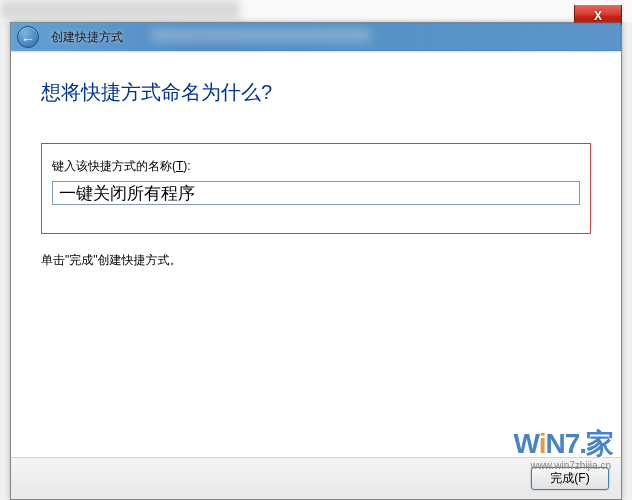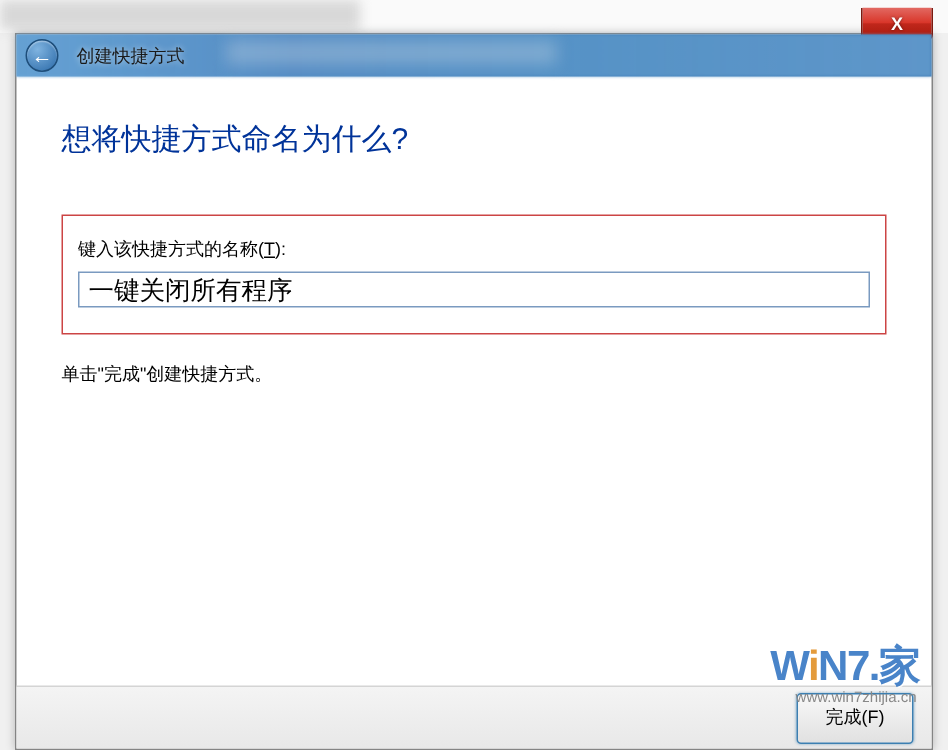--- a/index.html
+++ b/index.html
@@ -114,21 +114,21 @@
       position: relative;
     }
     .heading {
       font-size: 20px;
       color: #003399;
       margin-bottom: 22px;
       font-weight: normal;
     }
     .highlight-box {
       border: 1px solid #cc4444;
-      padding: 14px 10px 17px 10px;
+      padding: 14px 10px 28px 10px;
       margin-bottom: 18px;
       margin-top: 37px;
     }
     .input-label {
       font-size: 12px;
       color: #000;
       margin-bottom: 6px;
       display: block;
     }
     .underline { text-decoration: underline; }
@@ -153,21 +153,21 @@
       background: linear-gradient(to bottom, #f4f4f4, #e8e8e8);
       border-top: 1px solid #d4d4d4;
       display: flex;
       justify-content: flex-end;
       align-items: center;
       padding: 0 12px;
       gap: 8px;
     }
     .win-btn {
       min-width: 78px;
-      height: 34px;
+      height: 23px;
       background: linear-gradient(to bottom, #f8f8f8, #e1e1e1);
       border: 1px solid #8e8e8e;
       border-radius: 3px;
       font-size: 12px;
       font-family: inherit;
       cursor: pointer;
       padding: 0 10px;
     }
     .win-btn.default {
       border: 1px solid #3c7fb1;

